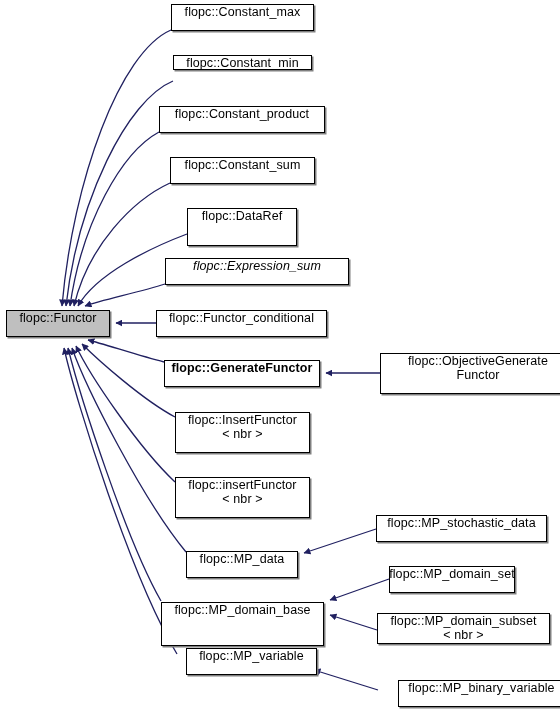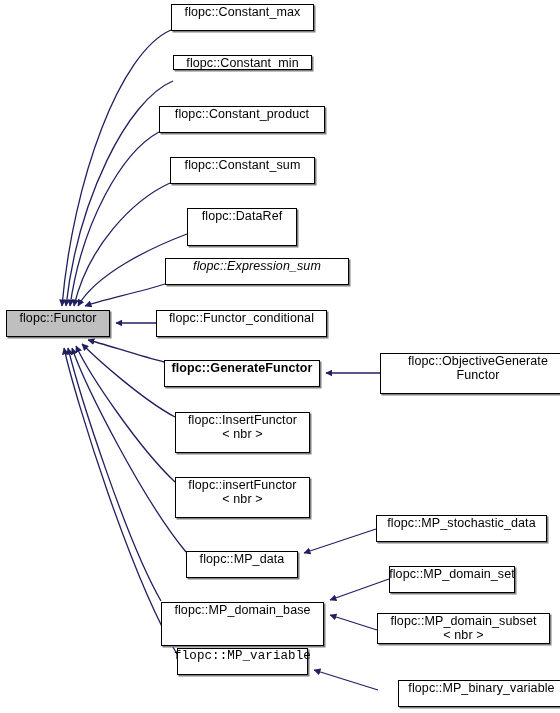--- a/index.html
+++ b/index.html
@@ -85,21 +85,21 @@
       <div class="node" style="left: 187px; top: 208px; width: 110px; height: 38px;"><span class="node-label">flopc::DataRef</span></div>
       <div class="node" style="left: 165px; top: 258px; width: 184px; height: 27px; font-style: italic;"><span class="node-label">flopc::Expression_sum</span></div>
       <div class="node" style="left: 156px; top: 310px; width: 171px; height: 27px;"><span class="node-label">flopc::Functor_conditional</span></div>
       <div class="node" style="left: 164px; top: 360px; width: 156px; height: 27px; font-weight: bold;"><span class="node-label">flopc::GenerateFunctor</span></div>
       <div class="node" style="left: 175px; top: 412px; width: 135px; height: 41px;"><span class="node-label">flopc::InsertFunctor
 &lt; nbr &gt;</span></div>
       <div class="node" style="left: 175px; top: 477px; width: 135px; height: 41px;"><span class="node-label">flopc::insertFunctor
 &lt; nbr &gt;</span></div>
       <div class="node" style="left: 186px; top: 543px; width: 112px; height: 27px; margin-top: 8px;"><span class="node-label">flopc::MP_data</span></div>
       <div class="node" style="left: 161px; top: 594px; width: 163px; height: 44px; margin-top: 8px;"><span class="node-label">flopc::MP_domain_base</span></div>
-      <div class="node" style="left: 177px; top: 648px; width: 131px; height: 27px; font-family: Liberation Mono, monospace;"><span class="node-label">flopc::MP_variable</span></div>
+      <div class="node" style="left: 186px; top: 648px; width: 131px; height: 27px;"><span class="node-label">flopc::MP_variable</span></div>
       <div class="node" style="left: 380px; top: 353px; width: 196px; height: 41px;"><span class="node-label">flopc::ObjectiveGenerate
 Functor</span></div>
       <div class="node" style="left: 376px; top: 515px; width: 171px; height: 27px;"><span class="node-label">flopc::MP_stochastic_data</span></div>
       <div class="node" style="left: 389px; top: 566px; width: 126px; height: 27px;"><span class="node-label">flopc::MP_domain_set</span></div>
       <div class="node" style="left: 377px; top: 613px; width: 173px; height: 31px;"><span class="node-label">flopc::MP_domain_subset
 &lt; nbr &gt;</span></div>
       <div class="node" style="left: 398px; top: 680px; width: 167px; height: 27px;"><span class="node-label">flopc::MP_binary_variable</span></div>
     </div>
 </div>
 

